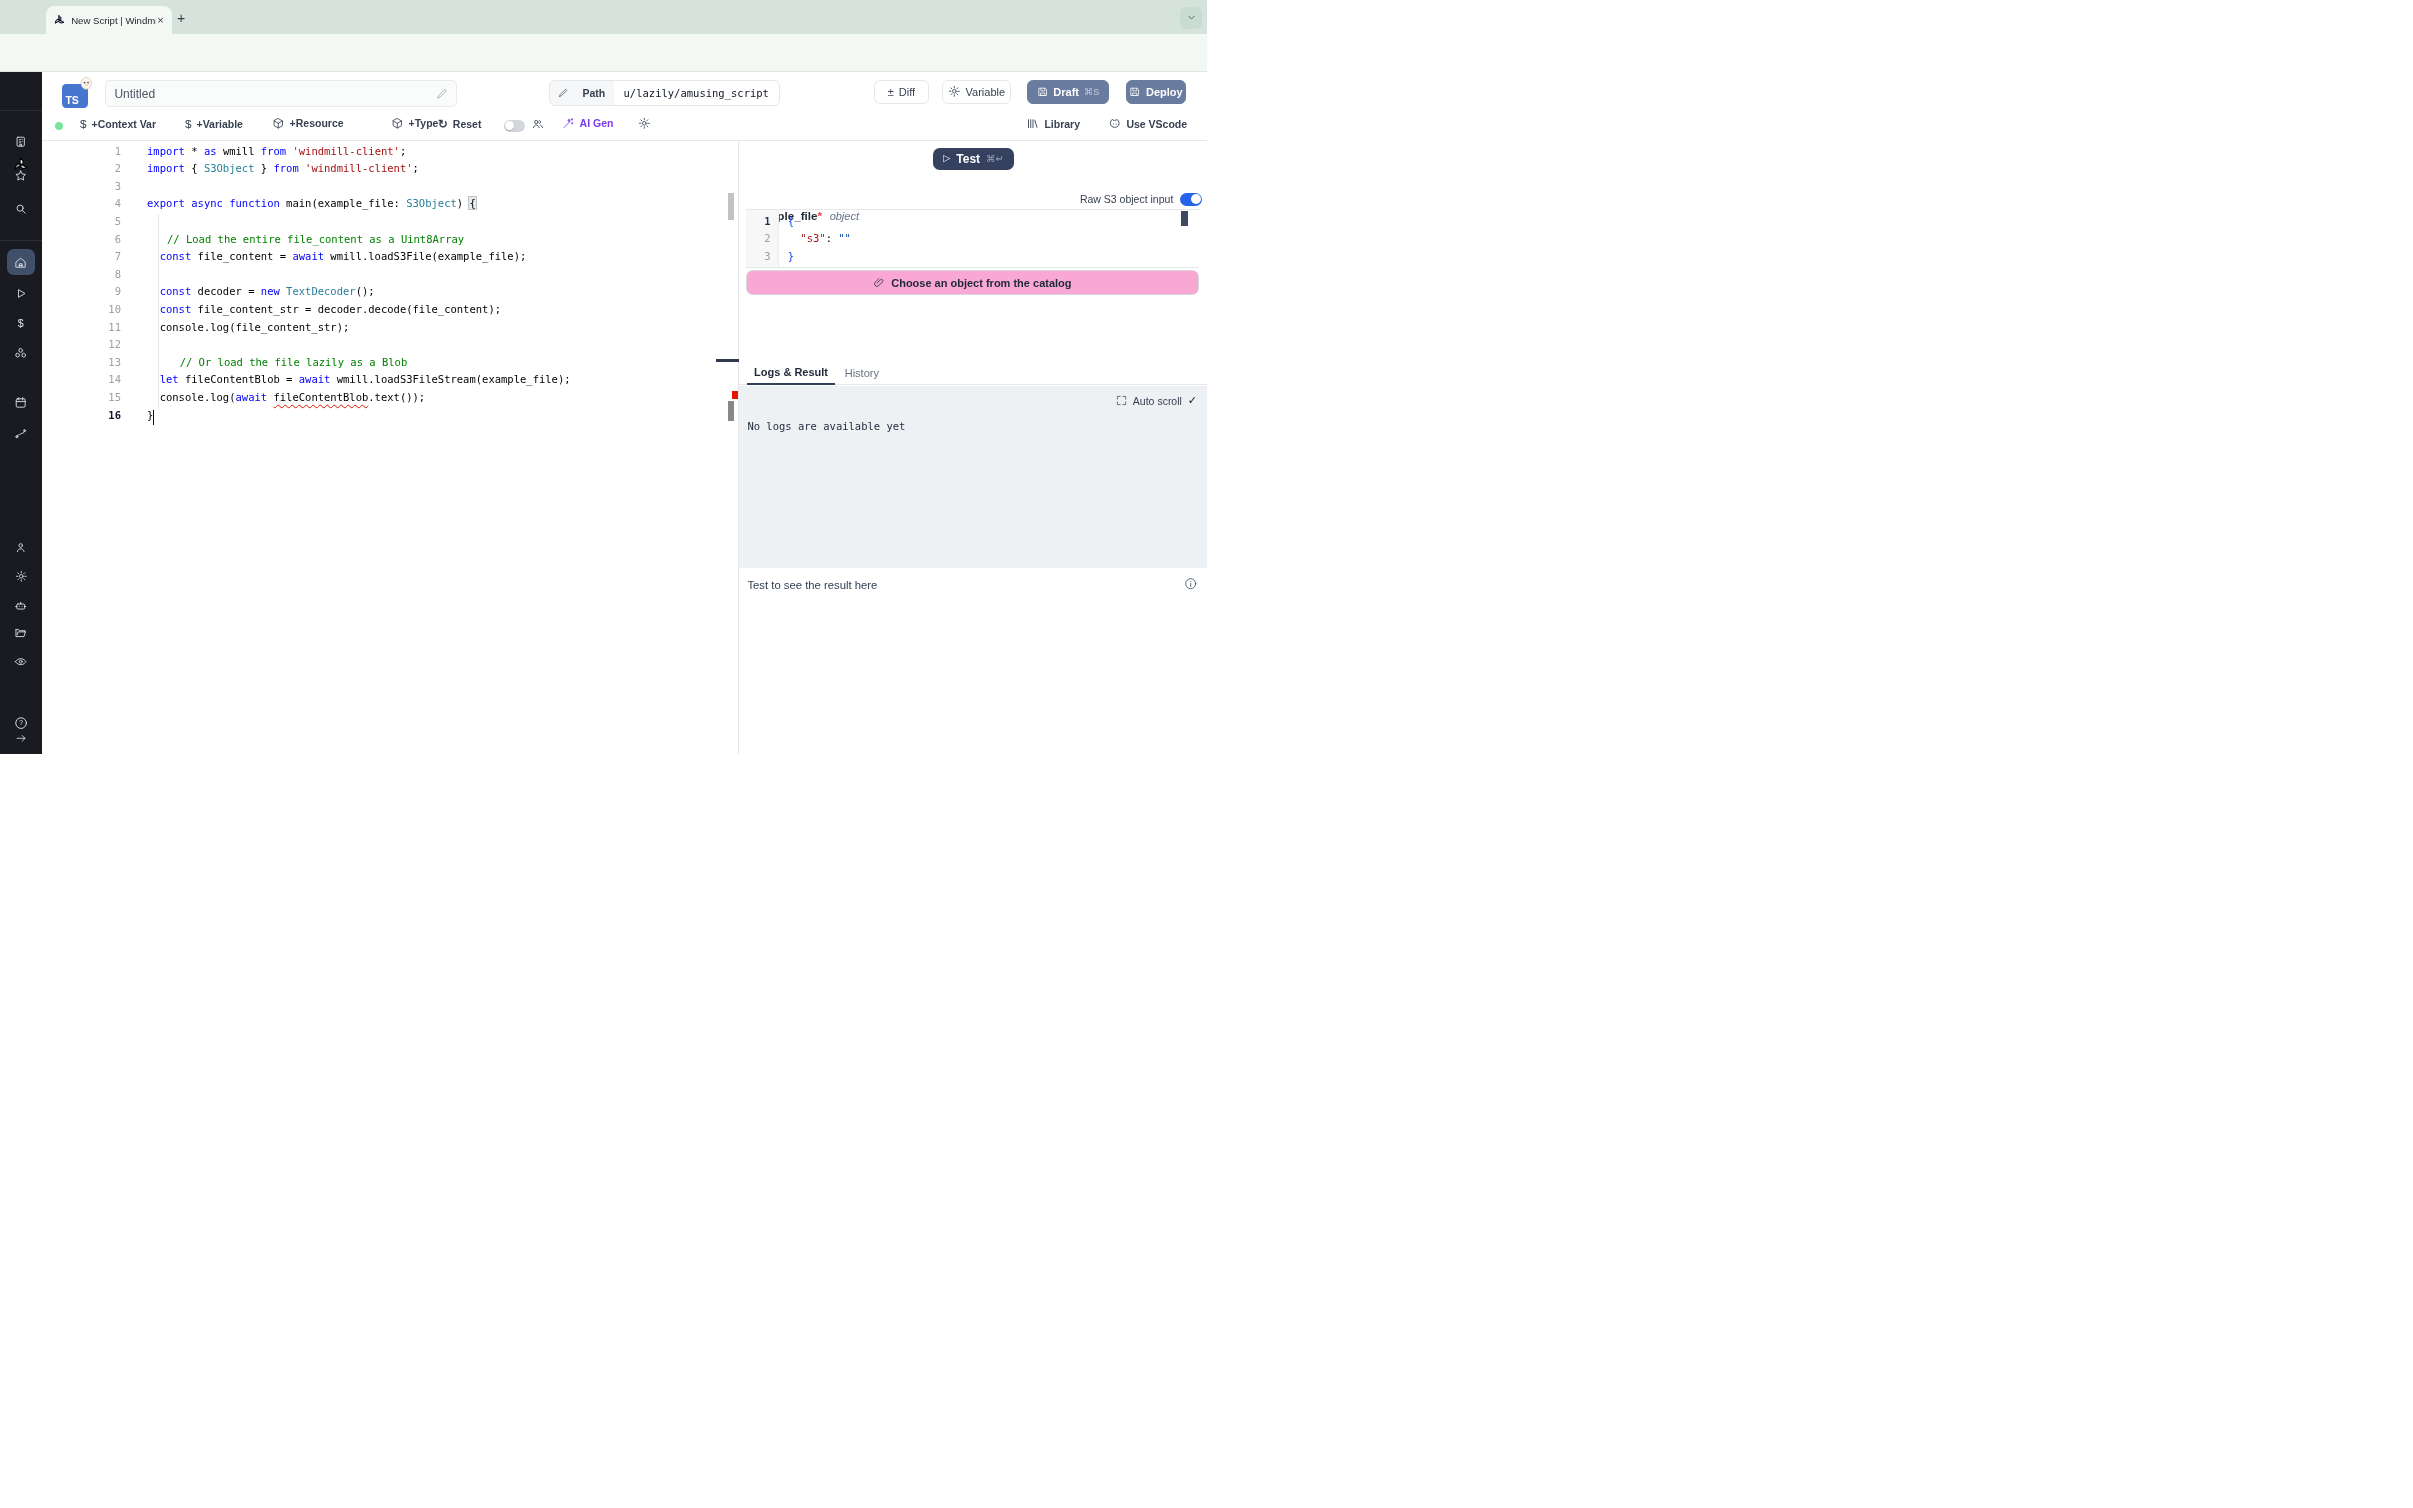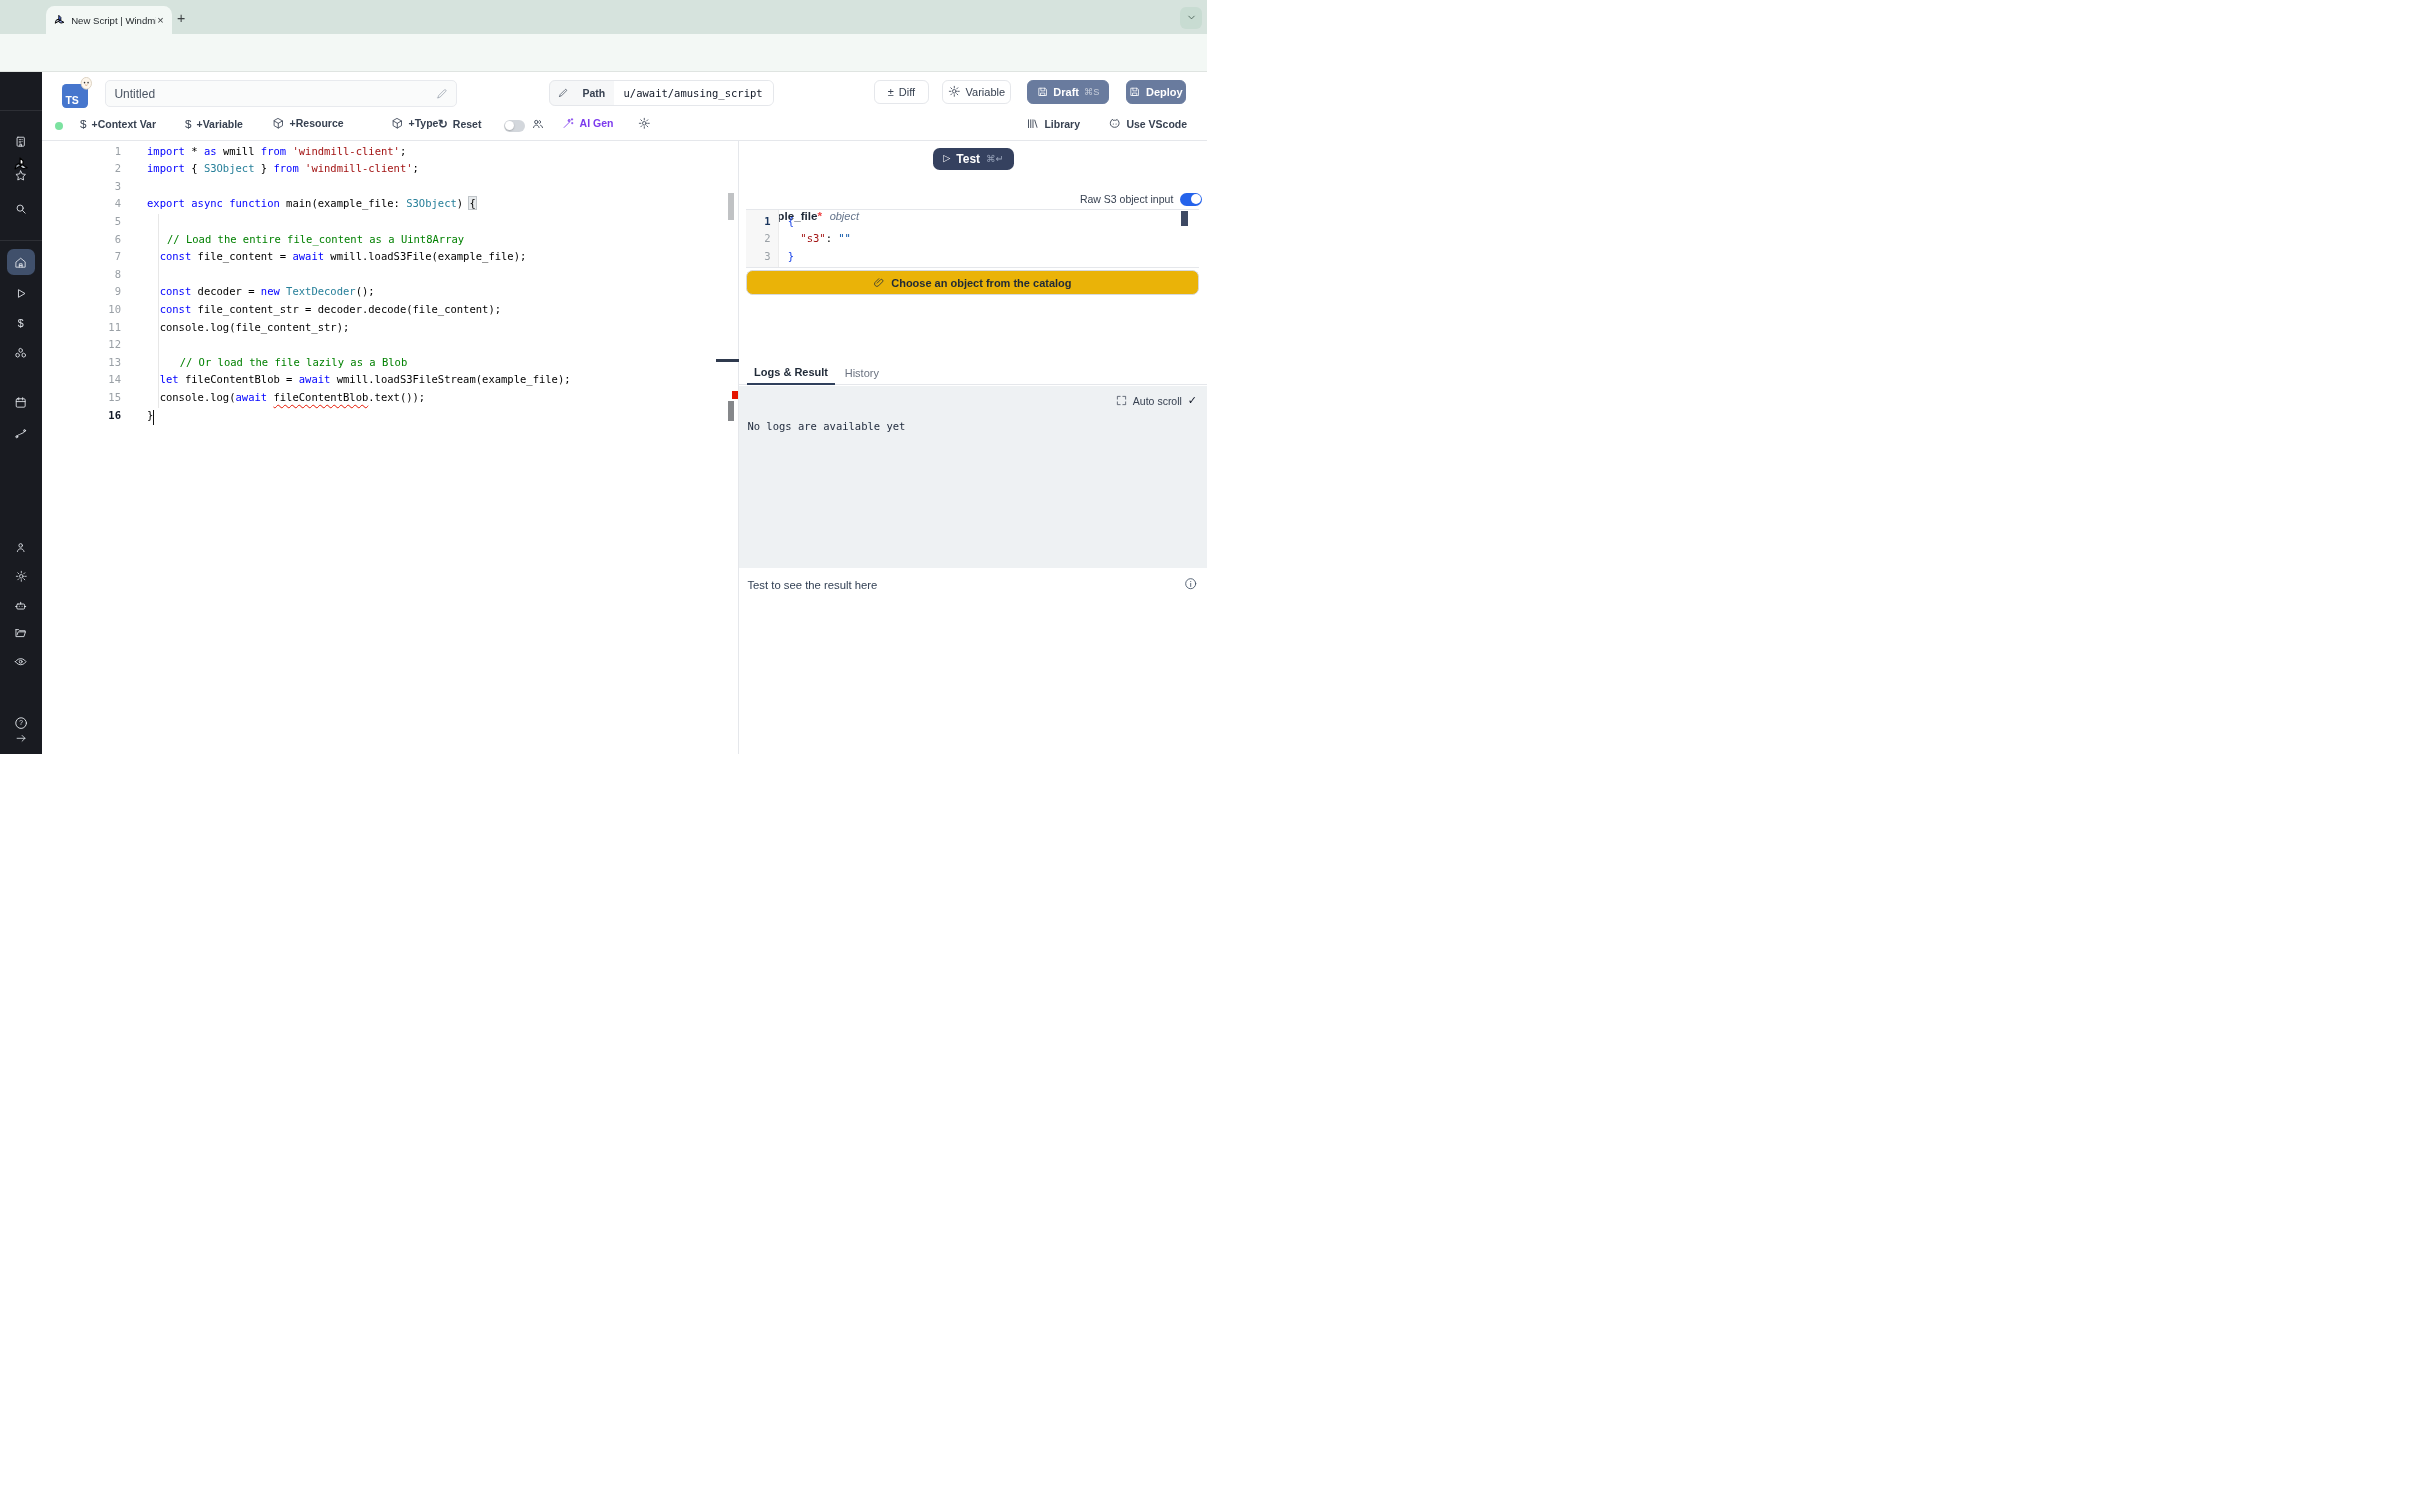--- a/index.html
+++ b/index.html
@@ -114,21 +114,21 @@
       font-family:"DejaVu Sans Mono",monospace;font-size:10.5px;}
   #json-gutter{position:absolute;left:0;top:0;width:32px;height:100%;background:#f7f7f7;border-right:0.8px solid #ececec;}
   .jl{position:absolute;left:0;height:17.6px;line-height:17.6px;white-space:pre;}
   .jl .ln{position:absolute;left:0;width:25px;text-align:right;color:#9aa0a6;}
   .jl .ln.cur{color:#19355e;font-weight:bold;}
   .jl .code{position:absolute;left:42px;}
   .tok-jb{color:#1742e8;}
   .tok-key{color:#a31515;}
   .tok-val{color:#0451a5;}
   #json-scroll{left:442px;top:70px;width:6.7px;height:15px;background:#3d4963;}
-  #choose-btn{left:6.7px;top:129px;width:453px;height:25px;border:0.8px solid #d6d9de;border-radius:6.7px;background:#eab308;
+  #choose-btn{left:6.7px;top:129px;width:453px;height:25px;border:0.8px solid #d6d9de;border-radius:6.7px;background:#f9a8d4;
       display:flex;align-items:center;justify-content:center;gap:6.7px;color:#1f2937;font-size:11px;font-weight:600;box-sizing:border-box;}
   #split-line{left:0;top:220px;width:468px;height:0.8px;background:#dcdfe3;}
   #split-handle{left:-22.6px;top:218px;width:22.6px;height:3.4px;background:#2f3a4e;}
   #rtabs{left:0;top:220px;width:468px;height:24px;background:#fff;border-bottom:0.8px solid #e5e7eb;box-sizing:border-box;}
   #tab-logs{position:absolute;left:8.4px;top:0;height:24px;display:flex;align-items:center;font-size:11px;font-weight:600;color:#1f2937;padding:0 6.7px;border-bottom:2.5px solid #30405c;box-sizing:border-box;}
   #tab-history{position:absolute;left:99px;top:0;height:24px;display:flex;align-items:center;font-size:11px;color:#6b7280;padding:0 6.7px;}
   #logs-area{left:0;top:245px;width:468px;height:182px;background:#eef1f3;}
   #autoscroll{position:absolute;right:10px;top:8.4px;display:flex;align-items:center;gap:5.9px;color:#374151;font-size:10.5px;}
   #autoscroll .chk{font-size:11px;color:#111827;}
   #no-logs{position:absolute;left:8.4px;top:34px;font-family:"DejaVu Sans Mono",monospace;font-size:10.5px;color:#1e293b;}
@@ -348,21 +348,21 @@
 </div>
 <div class="abs" id="path-chip">
   <span class="plab">
       <span class="icn">
         <svg width="10" height="10" viewBox="0 0 24 24">
           <path d="M4 20l1.2-4.2L17 4a2.1 2.1 0 0 1 3 3L8.2 18.8 4 20z"></path>
         </svg>
       </span>
       <span>Path</span>
     </span>
-  <span class="pval">u/await/amusing_script</span>
+  <span class="pval">u/lazily/amusing_script</span>
 </div>
 <div class="abs hbtn" id="diff-btn">
   <span class="pm">±</span>
   <span>Diff</span>
 </div>
 <div class="abs hbtn" id="settings-btn">
   <span class="icn">
       <svg width="12.6" height="12.6" viewBox="0 0 24 24">
         <circle cx="12" cy="12" r="3.4"></circle>
         <path d="M12 2.5v3M12 18.5v3M2.5 12h3M18.5 12h3M5.3 5.3l2.1 2.1M16.6 16.6l2.1 2.1M18.7 5.3l-2.1 2.1M7.4 16.6l-2.1 2.1"></path>

